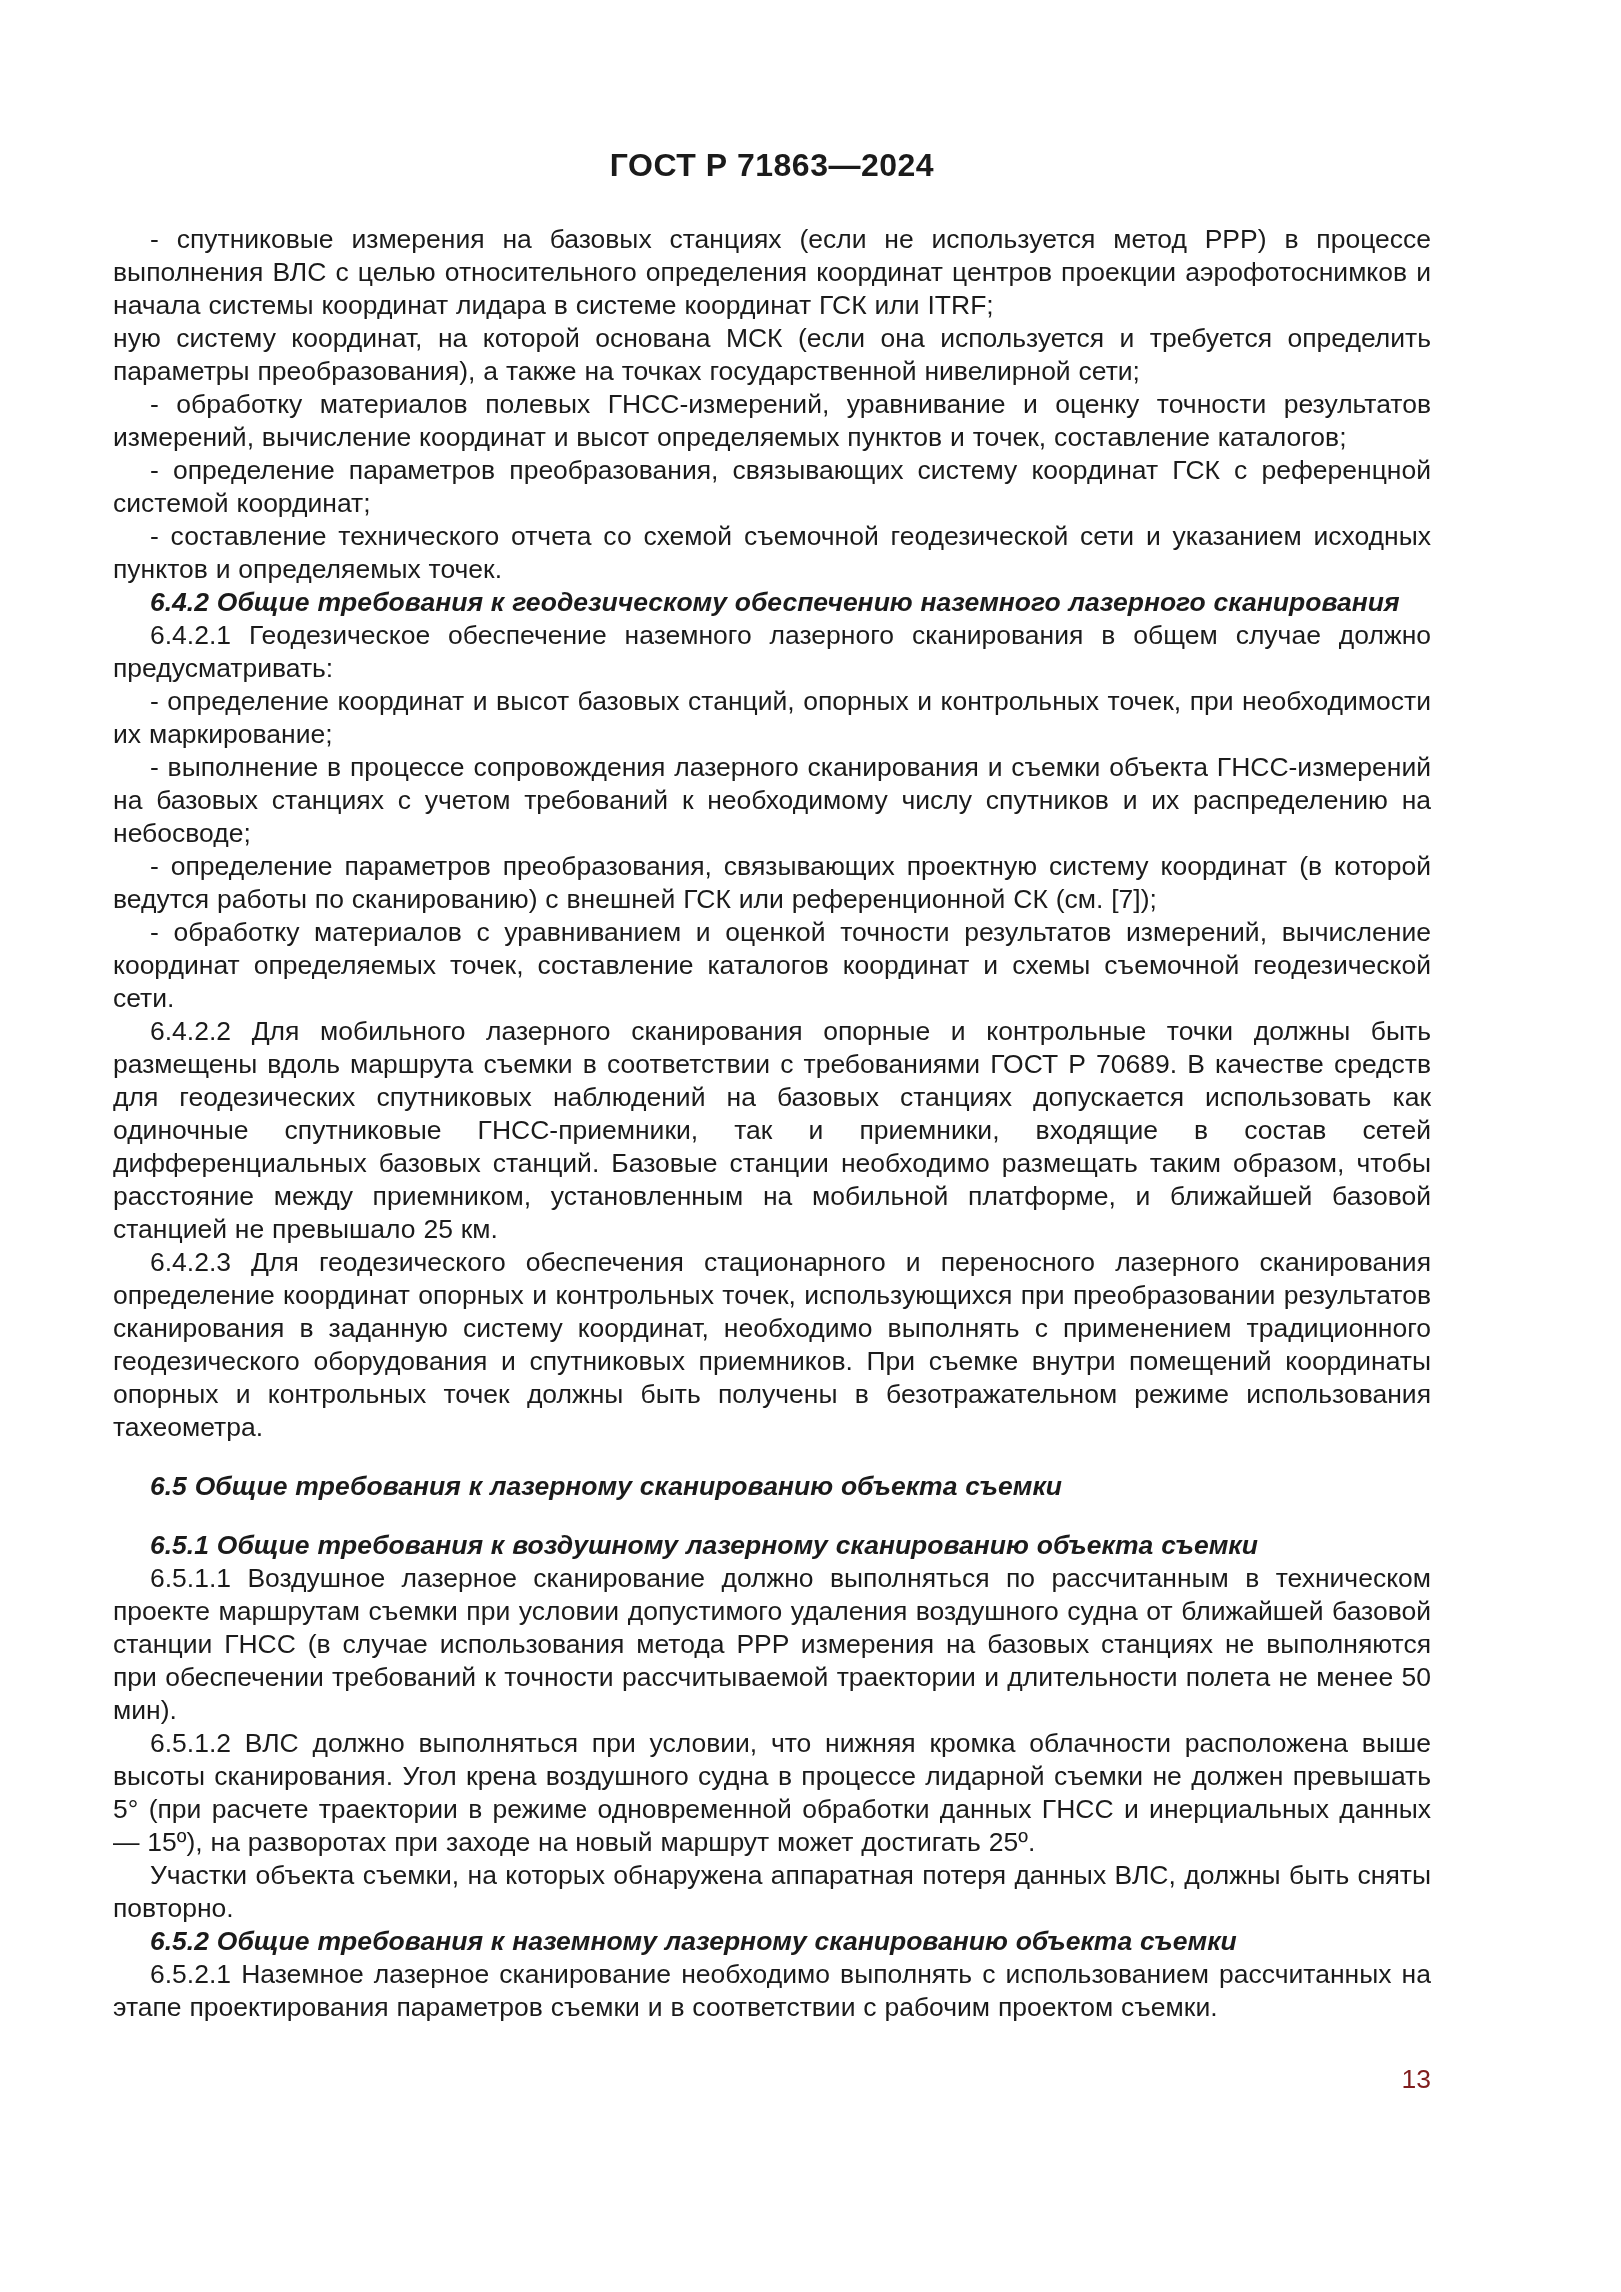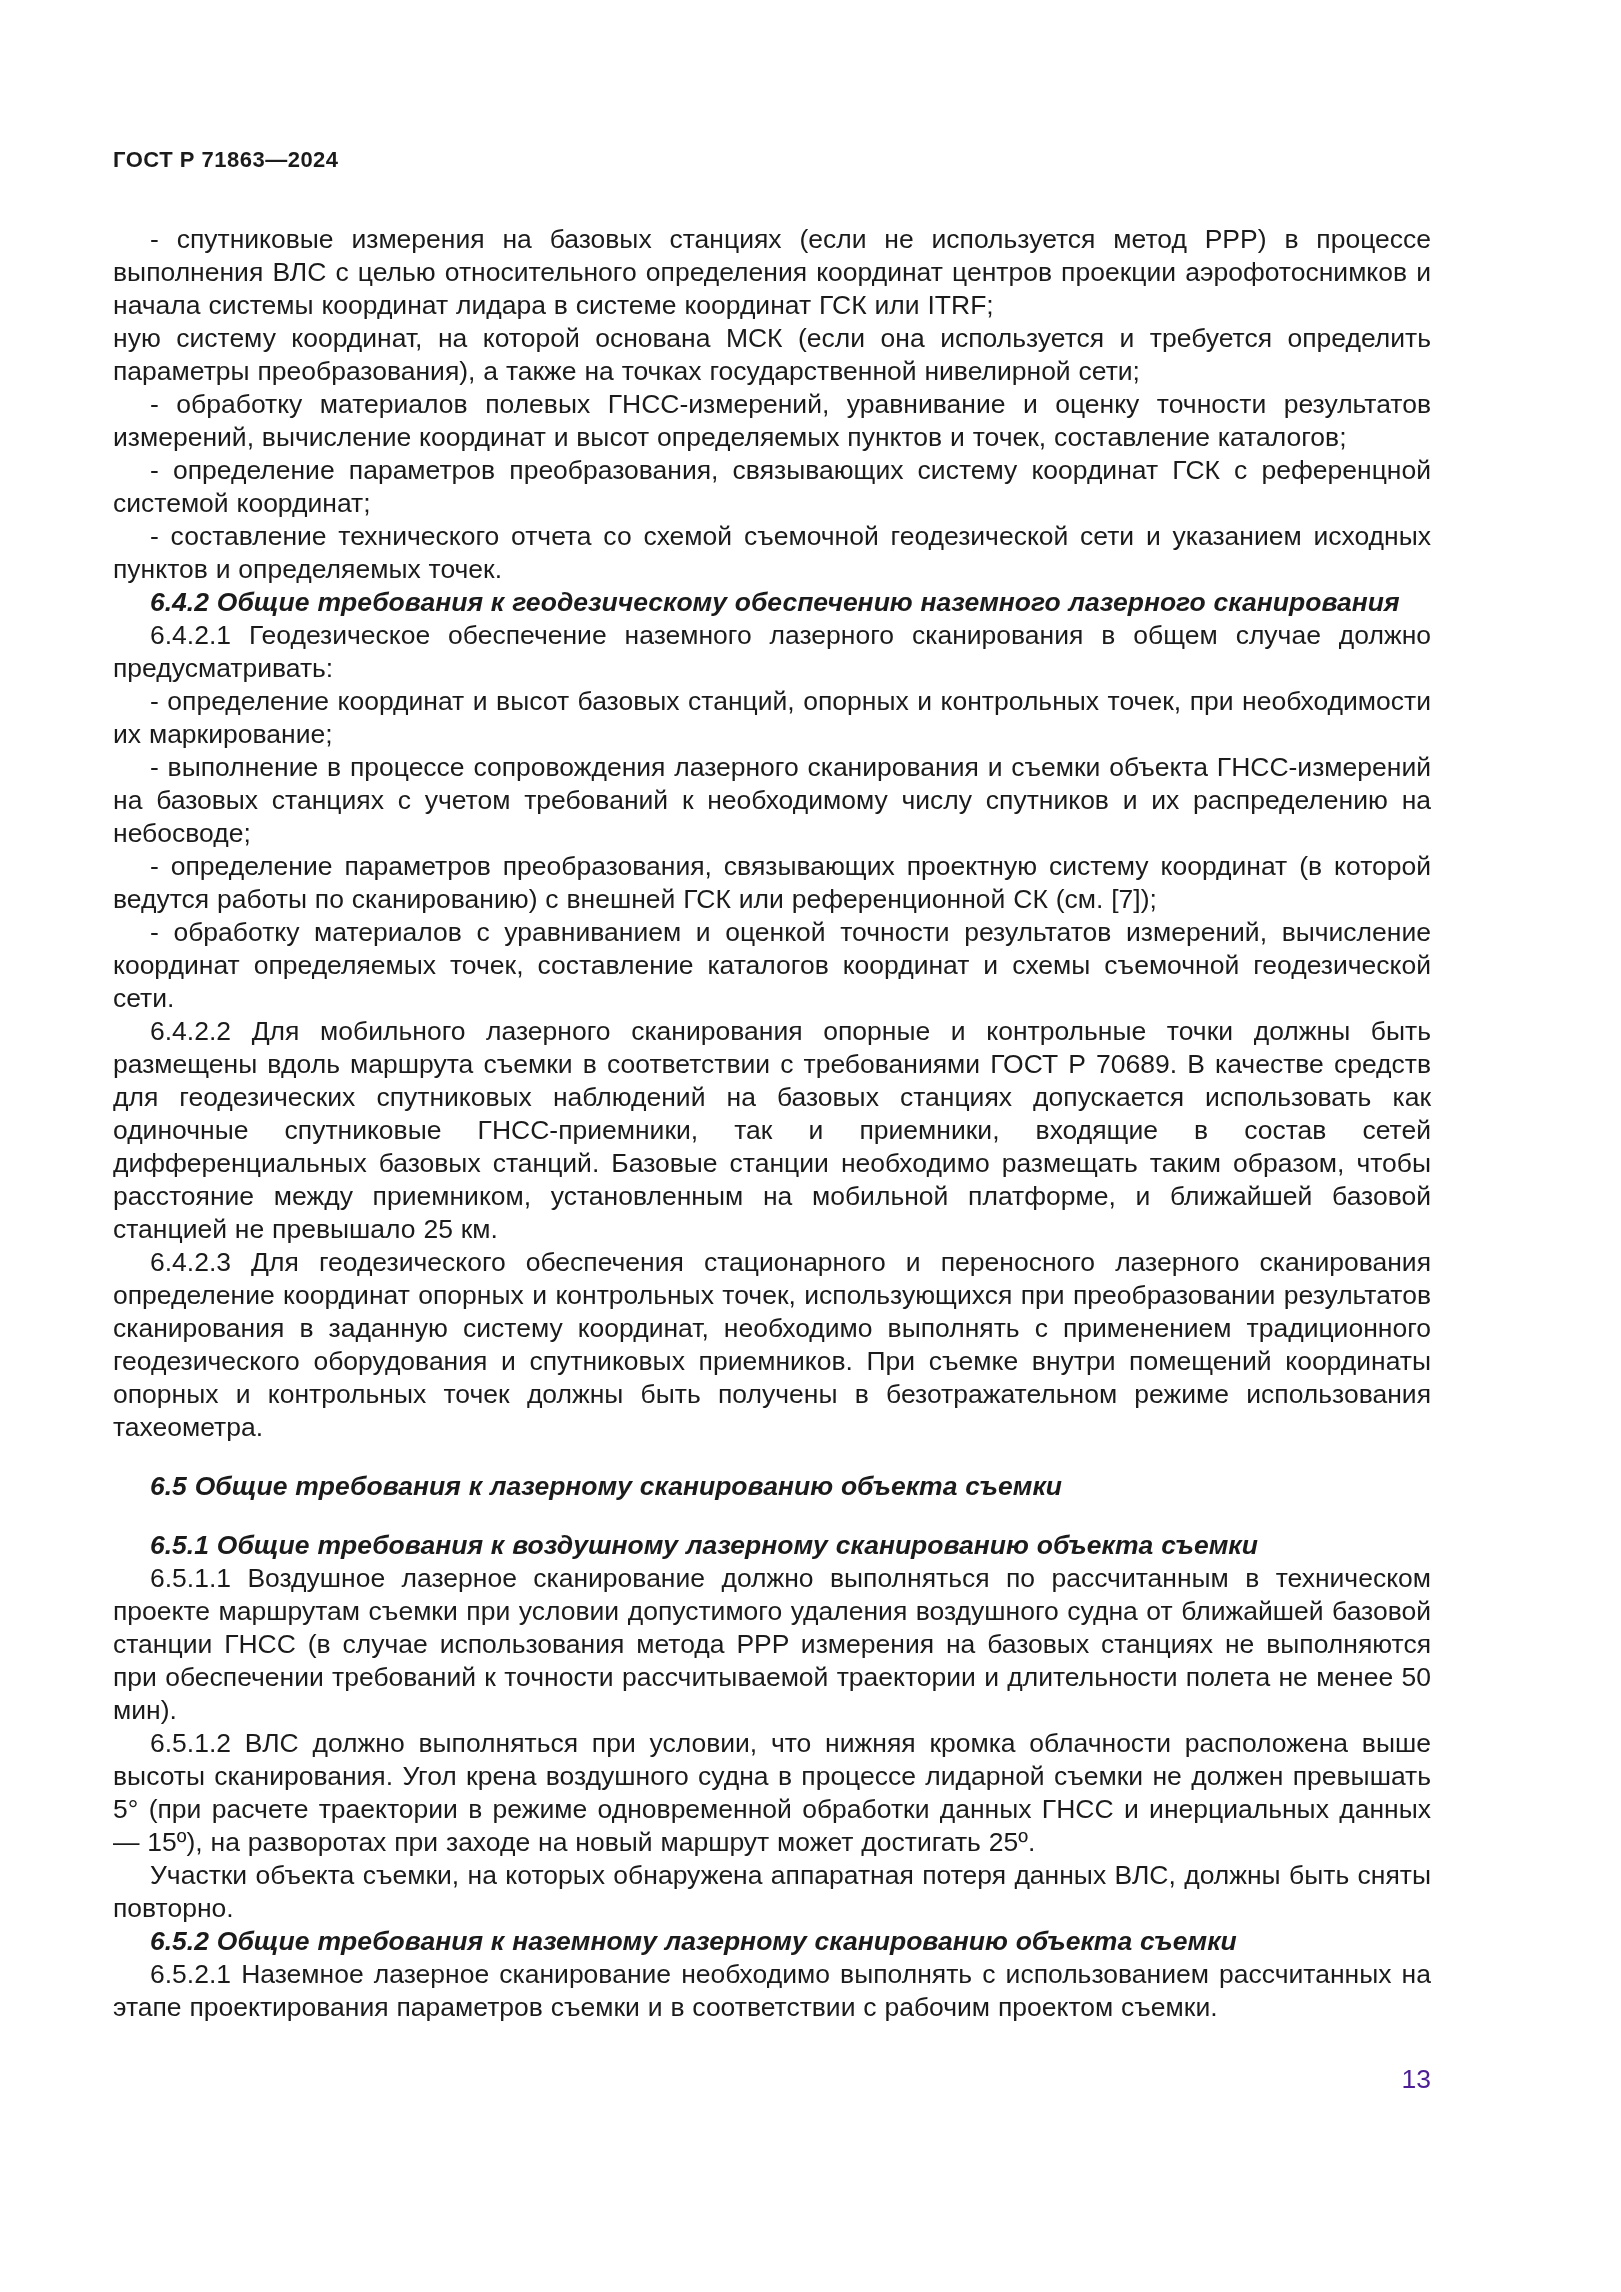--- a/index.html
+++ b/index.html
@@ -15,22 +15,22 @@
     background: #ffffff;
     font-family: "Liberation Sans", "DejaVu Sans", sans-serif;
     color: #1b1b1b;
     overflow: hidden;
   }
   .doc-header {
     position: absolute;
     top: 147px;
     left: 113px;
     width: 1318px;
-    text-align: left;
-    font-size: 22px;
+    text-align: center;
+    font-size: 32px;
     font-weight: bold;
     letter-spacing: 0.5px;
   }
   .doc-body {
     position: absolute;
     top: 223px;
     left: 113px;
     width: 1318px;
     font-size: 26.5px;
     line-height: 33px;
@@ -52,21 +52,21 @@
     margin-top: 25.5px;
     margin-bottom: 26px;
   }
   .page-footer {
     position: absolute;
     top: 2064px;
     left: 113px;
     width: 1318px;
     text-align: right;
     font-size: 26.5px;
-    color: #4c1d95;
+    color: #7f1d1d;
   }
 </style>
 </head>
 <body>
 
 <div class="page">
 
   <div class="doc-header">ГОСТ Р 71863—2024</div>
 
   <div class="doc-body">

